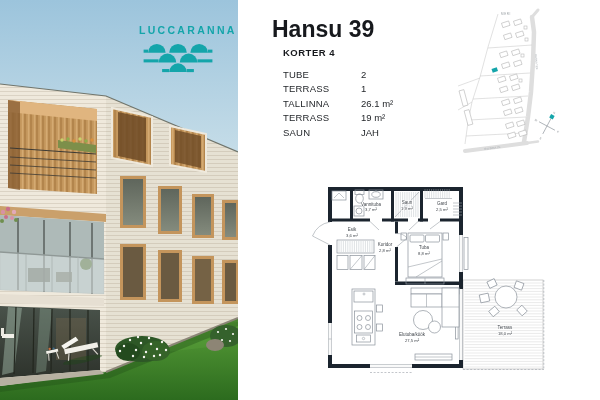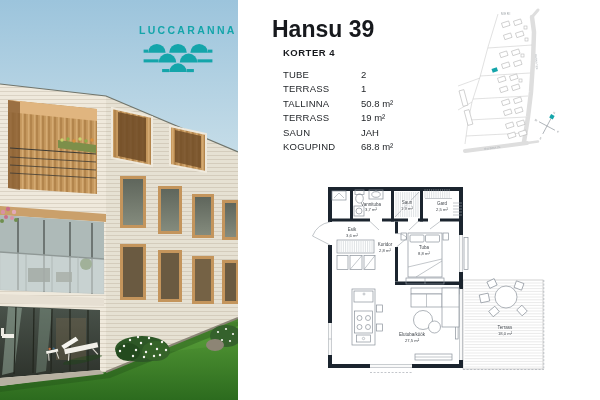--- a/index.html
+++ b/index.html
@@ -265,33 +265,29 @@
       <div class="spec-row">
         <span class="spec-label">TUBE</span>
         <span class="spec-value">2</span>
       </div>
       <div class="spec-row">
         <span class="spec-label">TERRASS</span>
         <span class="spec-value">1</span>
       </div>
       <div class="spec-row">
         <span class="spec-label">TALLINNA</span>
-        <span class="spec-value">50.8 m²</span>
+        <span class="spec-value">26.1 m²</span>
       </div>
       <div class="spec-row">
         <span class="spec-label">TERRASS</span>
         <span class="spec-value">19 m²</span>
       </div>
       <div class="spec-row">
         <span class="spec-label">SAUN</span>
         <span class="spec-value">JAH</span>
-      </div>
-      <div class="spec-row">
-        <span class="spec-label">KOGUPIND</span>
-        <span class="spec-value">68.8 m²</span>
       </div>
     </div>
 
     <svg class="sitemap" width="140" height="158" viewBox="0 0 140 158">
       <g>
         <polyline class="road" stroke-width="4.5" points="74,15 76,30 75,60 73,90 70,115 66,140"></polyline>
         <line class="road" stroke-width="3" x1="74" y1="15" x2="80" y2="8"></line>
         <line class="road" stroke-width="4" x1="7" y1="149" x2="69" y2="141"></line>
         <line class="road" stroke-width="2.5" x1="69" y1="141" x2="80" y2="139.5"></line>
       </g>

